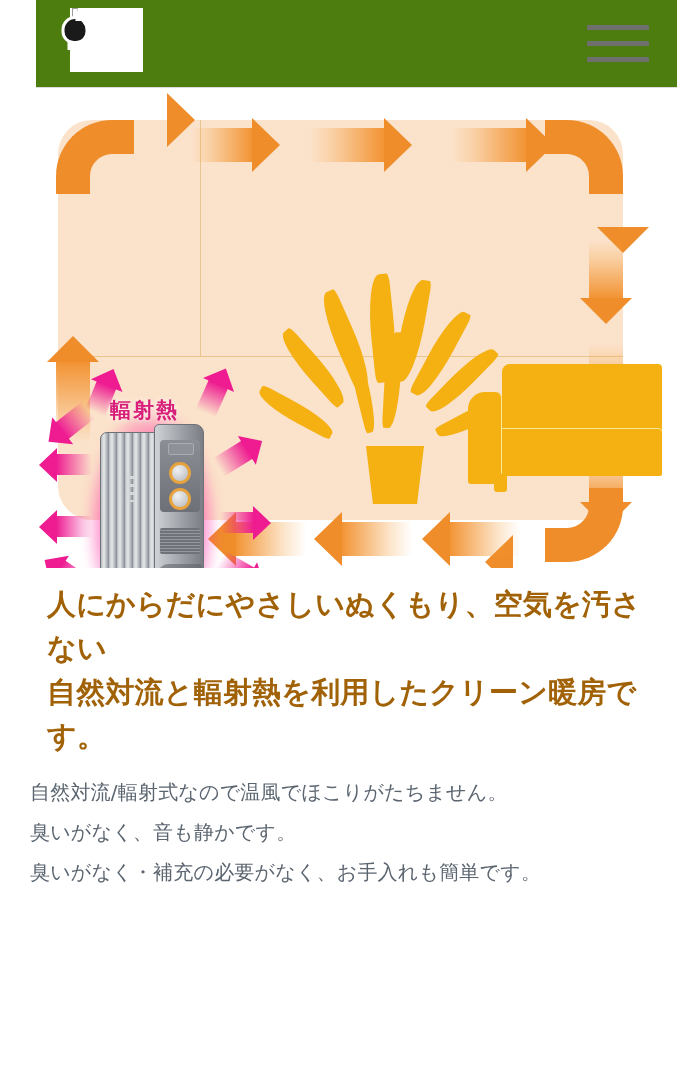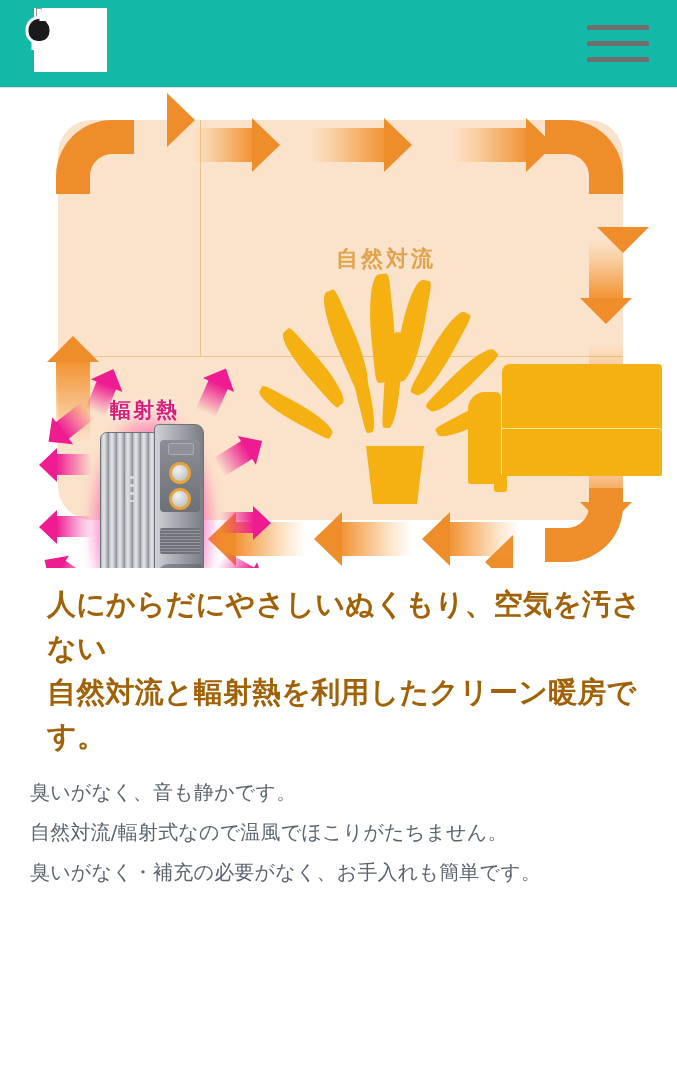--- a/index.html
+++ b/index.html
@@ -9,24 +9,25 @@
     height: 1080px;
     background: #ffffff;
     font-family: "Liberation Sans", "DejaVu Sans", sans-serif;
     overflow: hidden;
   }
 
   
   .site-header {
     position: relative;
     height: 88px;
-    background: #14b8a6;
+    background: #4d7c0f;
     border-bottom: 1px solid #dddddd;
     display: flex;
     align-items: center;
+    margin-left: 36px;
   }
 
   .brand-logo {
     position: absolute;
     left: 34px;
     top: 8px;
     width: 73px;
     height: 64px;
     background: #ffffff;
     padding: 3px;
@@ -518,31 +519,30 @@
   <div class="parrow p-l" style="left:56px;  top:428px; width:36px;"></div>
   <div class="parrow p-l" style="left:56px;  top:480px; width:34px; transform:rotate(34deg);"></div>
 
   <div class="parrow p-r" style="left:86px;  top:300px; width:30px; transform:rotate(-68deg);"></div>
   <div class="parrow p-r" style="left:196px; top:300px; width:32px; transform:rotate(-66deg);"></div>
 
   <div class="parrow p-r" style="left:216px; top:360px; width:34px; transform:rotate(-32deg);"></div>
   <div class="parrow p-r" style="left:220px; top:424px; width:34px;"></div>
   <div class="parrow p-r" style="left:218px; top:470px; width:34px; transform:rotate(30deg);"></div>
 
-  <div class="lbl-convection">自然対流</div>
   <div class="lbl-radiant">輻射熱</div>
 
 </section>
 
 <main class="content">
 
   <h2 class="lede">
     <span>人にからだにやさしいぬくもり、空気を汚さない</span><br>
     <span>自然対流と輻射熱を利用したクリーン暖房です。</span>
   </h2>
 
   <div class="body-copy">
+    <p>自然対流/輻射式なので温風でほこりがたちません。</p>
     <p>臭いがなく、音も静かです。</p>
-    <p>自然対流/輻射式なので温風でほこりがたちません。</p>
     <p>臭いがなく・補充の必要がなく、お手入れも簡単です。</p>
   </div>
 
 </main>
 
 </body></html>

